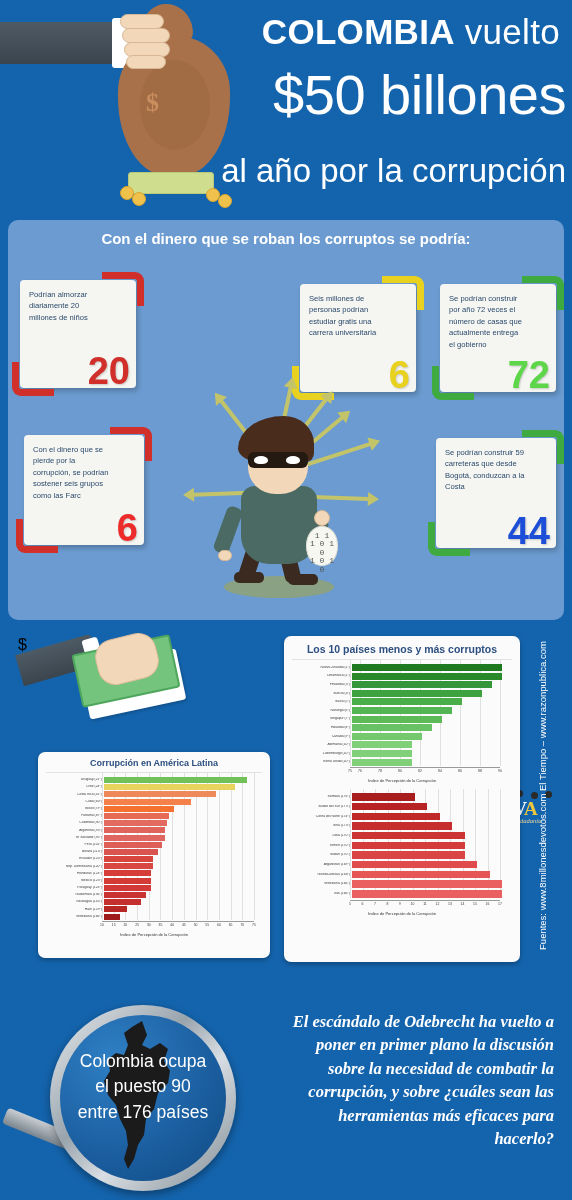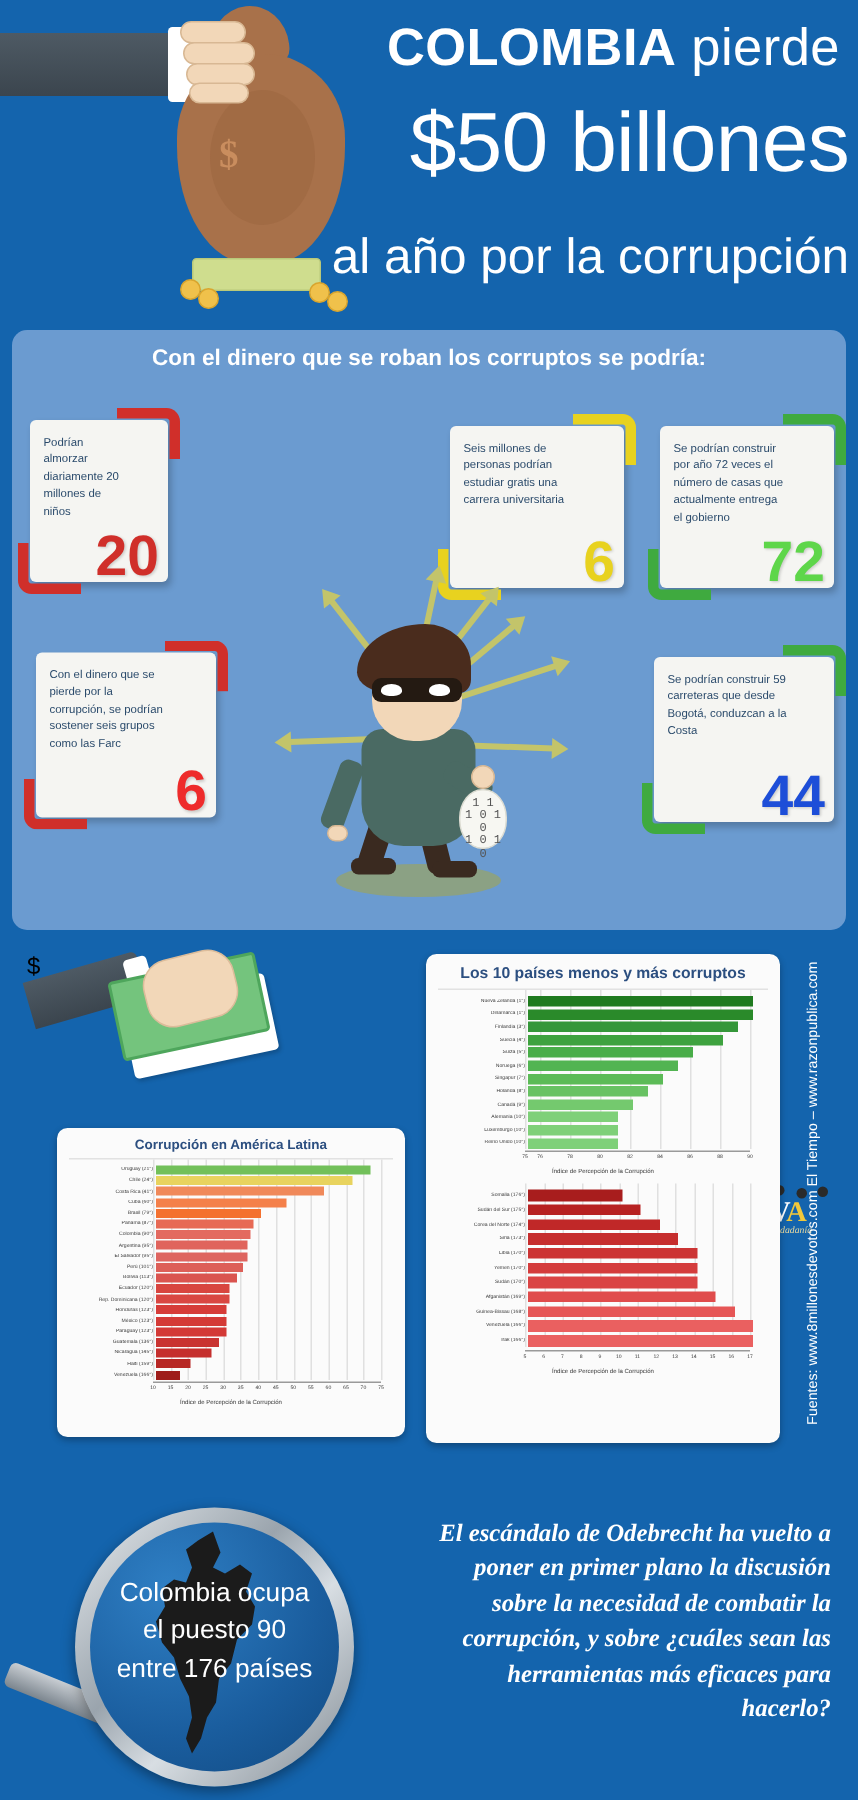--- a/index.html
+++ b/index.html
@@ -163,29 +163,29 @@
     <div class="coin" style="left:206px;top:188px;"></div>
     <div class="coin" style="left:218px;top:194px;"></div>
 
     <div class="hand">
       <div class="finger" style="left:2px;top:6px;width:44px;height:15px;"></div>
       <div class="finger" style="left:4px;top:20px;width:48px;height:15px;"></div>
       <div class="finger" style="left:6px;top:34px;width:46px;height:15px;"></div>
       <div class="finger" style="left:8px;top:47px;width:40px;height:14px;"></div>
     </div>
 
-    <div class="h-line1"><span>COLOMBIA</span><span class="reg"> pierde</span></div>
+    <div class="h-line1"><span>COLOMBIA</span><span class="reg"> vuelto</span></div>
     <div class="h-line2">$50 billones</div>
     <div class="h-line3">al año por la corrupción</div>
   </div>
 
   <div class="panel">
     <div class="panel-title">Con el dinero que se roban los corruptos se podría:</div>
 
-    <div class="card" style="left:12px;top:60px;width:92px;height:108px;">
+    <div class="card" style="left:12px;top:60px;width:116px;height:108px;">
       <div class="bracket-tr" style="right:-8px;top:-8px;width:42px;height:34px;border-color:#d02f2a;"></div>
       <div class="bracket-bl" style="left:-8px;bottom:-8px;width:42px;height:34px;border-color:#d02f2a;"></div>
       <div class="card-text">Podrían almorzar diariamente 20 millones de niños</div>
       <div class="card-num" style="color:#d02f2a;">20</div>
     </div>
 
 
     <div class="card" style="left:292px;top:64px;width:116px;height:108px;">
       <div class="bracket-tr" style="right:-8px;top:-8px;width:42px;height:34px;border-color:#e8d21f;"></div>
       <div class="bracket-bl" style="left:-8px;bottom:-8px;width:42px;height:34px;border-color:#e8d21f;"></div>

